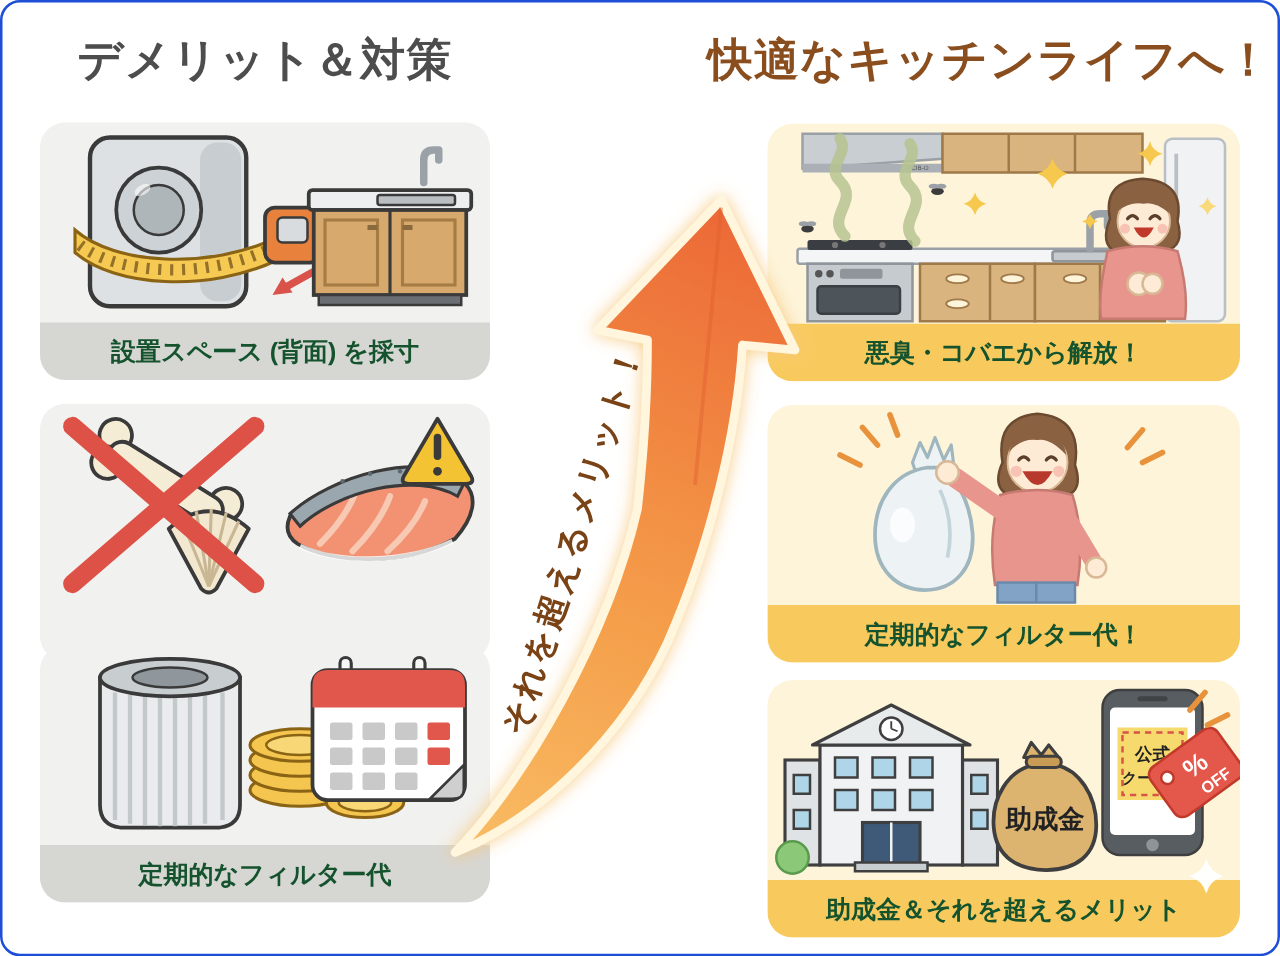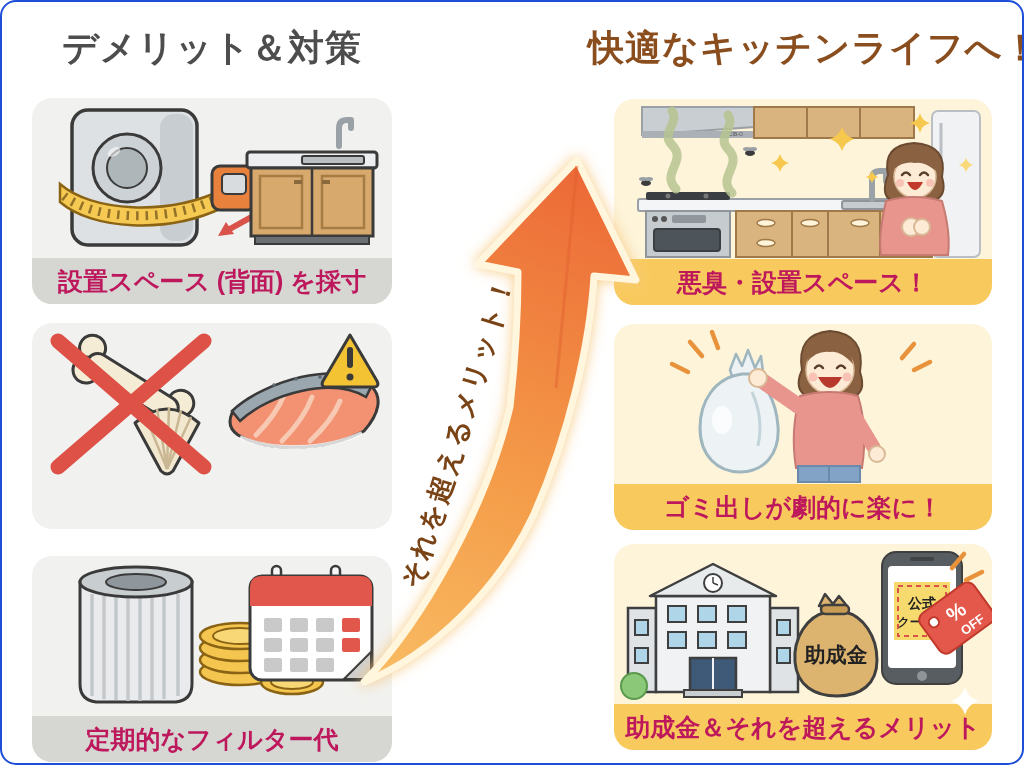--- a/index.html
+++ b/index.html
@@ -8,28 +8,28 @@
     --left-title:#4d4d4d; --right-title:#8a4e1e; --arrow-text:#7a4316;
   }
   *{margin:0;padding:0;box-sizing:border-box;}
   html,body{background:#fff;}
   body{font-family:"Liberation Sans","DejaVu Sans",sans-serif;}
   .page{position:relative;width:1024px;height:765px;background:#fff;overflow:hidden;
         border:2px solid #1d4ed8;border-radius:16px;}
   .title{position:absolute;top:22px;text-align:center;font-size:36px;font-weight:900;
          letter-spacing:1px;white-space:nowrap;}
   .title.left{left:30px;width:360px;color:var(--left-title);}
-  .title.right{left:586px;width:430px;color:var(--right-title);}
+  .title.right{left:564px;width:430px;color:var(--right-title);}
   .panel{position:absolute;height:206px;border-radius:20px;overflow:hidden;}
   .panel.pl{left:30px;width:360px;background:var(--left-panel-bg);}
   .panel.pr{left:612px;width:378px;background:var(--right-panel-bg);}
   .illus{position:absolute;top:0;left:0;width:100%;height:160px;}
   .caption{position:absolute;left:0;right:0;bottom:0;height:46px;display:flex;
-           align-items:center;justify-content:center;font-weight:800;font-size:25px;
-           color:#be185d;white-space:nowrap;}
+           align-items:center;justify-content:center;font-weight:800;font-size:20px;
+           color:#14532d;white-space:nowrap;}
   .pl .caption{background:var(--left-caption-bg);}
   .pr .caption{background:var(--right-caption-bg);}
   .arrow-wrap{position:absolute;left:340px;top:120px;width:360px;height:600px;z-index:5;
               overflow:visible;pointer-events:none;}
   .arrow-label{position:absolute;left:291px;top:410px;width:330px;height:40px;z-index:6;
                display:flex;align-items:center;justify-content:center;
                transform:rotate(-73deg);font-size:27px;font-weight:900;
                color:var(--arrow-text);letter-spacing:2px;white-space:nowrap;}
   .sparkle{position:absolute;left:948px;top:684px;z-index:7;}
   svg text{font-family:"Liberation Sans","DejaVu Sans",sans-serif;}
@@ -120,21 +120,21 @@
         <path d="M 16 84 C 45 98, 100 98, 138 80" stroke="#ffffff" stroke-width="4" fill="none" opacity="0.8"></path>
       </g>
       <g transform="translate(288,6)">
         <path d="M 30 4 L 57 50 Q 60 56 53 56 L 7 56 Q 0 56 3 50 Z" fill="#f3c334" stroke="#3a3a3a" stroke-width="3" stroke-linejoin="round"></path>
         <rect x="27" y="16" width="6" height="21" rx="3" fill="#3a3a3a"></rect>
         <circle cx="30" cy="46" r="3.5" fill="#3a3a3a"></circle>
       </g>
     </svg>
   </div>
 
-  <div class="panel pl" style="top:554px">
+  <div class="panel pl" style="top:514px">
     <svg class="illus" viewBox="0 0 360 156">
       <g transform="translate(48,6)">
         <path d="M 0 18 L 0 120 Q 0 136 16 138 L 96 138 Q 112 136 112 120 L 112 18 Z" fill="#e9ebec" stroke="#3a3a3a" stroke-width="3"></path>
         <g stroke="#c3c8cb" stroke-width="3.5">
           <line x1="12" y1="30" x2="12" y2="132"></line>
             <line x1="24" y1="32" x2="24" y2="135"></line>
           <line x1="36" y1="33" x2="36" y2="136"></line>
             <line x1="48" y1="34" x2="48" y2="137"></line>
           <line x1="60" y1="34" x2="60" y2="137"></line>
             <line x1="72" y1="33" x2="72" y2="136"></line>
@@ -251,21 +251,21 @@
             <path d="M 58 34 Q 62 29 66 34"></path>
         </g>
         <circle cx="38" cy="42" r="4" fill="#f7bcae" opacity="0.85"></circle>
         <circle cx="68" cy="42" r="4" fill="#f7bcae" opacity="0.85"></circle>
         <path d="M 45 41 Q 53 57 61 41 Z" fill="#c0392b"></path>
         <path d="M 24 60 Q 16 96 19 114 L 86 114 Q 89 92 80 60 Q 52 52 24 60 Z" fill="#e8958d" stroke="#c77a72" stroke-width="2"></path>
         <circle cx="49" cy="86" r="9" fill="#fdebd6" stroke="#d9b896" stroke-width="2"></circle>
         <circle cx="60" cy="86" r="8" fill="#fdebd6" stroke="#d9b896" stroke-width="2"></circle>
       </g>
     </svg>
-    <div class="caption">悪臭・設置スペース！</div>
+    <div class="caption">悪臭・コバエから解放！</div>
   </div>
 
   <div class="panel pr" style="top:322px">
     <svg class="illus" viewBox="0 0 378 156">
       <g stroke="#e8923c" stroke-width="4.5" stroke-linecap="round">
         <line x1="88" y1="30" x2="76" y2="16"></line>
           <line x1="104" y1="22" x2="98" y2="6"></line>
           <line x1="74" y1="46" x2="58" y2="38"></line>
         <line x1="288" y1="32" x2="300" y2="18"></line>
           <line x1="300" y1="44" x2="316" y2="36"></line>
@@ -289,21 +289,21 @@
         <path d="M 204 51 Q 216 73 228 51 Z" fill="#b8382e"></path>
         <path d="M 186 70 Q 176 104 182 142 L 248 142 Q 254 102 244 70 Q 216 62 186 70 Z" fill="#e8958d" stroke="#c77a72" stroke-width="2"></path>
         <line x1="196" y1="88" x2="150" y2="56" stroke="#e8958d" stroke-width="16" stroke-linecap="round"></line>
         <circle cx="144" cy="52" r="9" fill="#fdebd6" stroke="#d9b896" stroke-width="2"></circle>
         <line x1="242" y1="92" x2="260" y2="122" stroke="#e8958d" stroke-width="14" stroke-linecap="round"></line>
         <circle cx="263" cy="128" r="8" fill="#fdebd6" stroke="#d9b896" stroke-width="2"></circle>
         <rect x="184" y="140" width="62" height="16" fill="#82a3c6" stroke="#6b8aab" stroke-width="2"></rect>
         <line x1="215" y1="140" x2="215" y2="156" stroke="#6b8aab" stroke-width="2"></line>
       </g>
     </svg>
-    <div class="caption">ゴミ出しが劇的に楽に！</div>
+    <div class="caption">定期的なフィルター代！</div>
   </div>
 
   <div class="panel pr" style="top:542px">
     <svg class="illus" viewBox="0 0 378 156">
       <g transform="translate(14,16)">
         <rect x="0" y="46" width="28" height="84" fill="#dfe3e6" stroke="#3f3f3f" stroke-width="2.5"></rect>
         <rect x="142" y="46" width="28" height="84" fill="#dfe3e6" stroke="#3f3f3f" stroke-width="2.5"></rect>
         <rect x="7" y="58" width="13" height="15" fill="#aed6e8" stroke="#3f3f3f" stroke-width="2"></rect>
         <rect x="7" y="86" width="13" height="15" fill="#aed6e8" stroke="#3f3f3f" stroke-width="2"></rect>
         <rect x="149" y="58" width="13" height="15" fill="#aed6e8" stroke="#3f3f3f" stroke-width="2"></rect>

